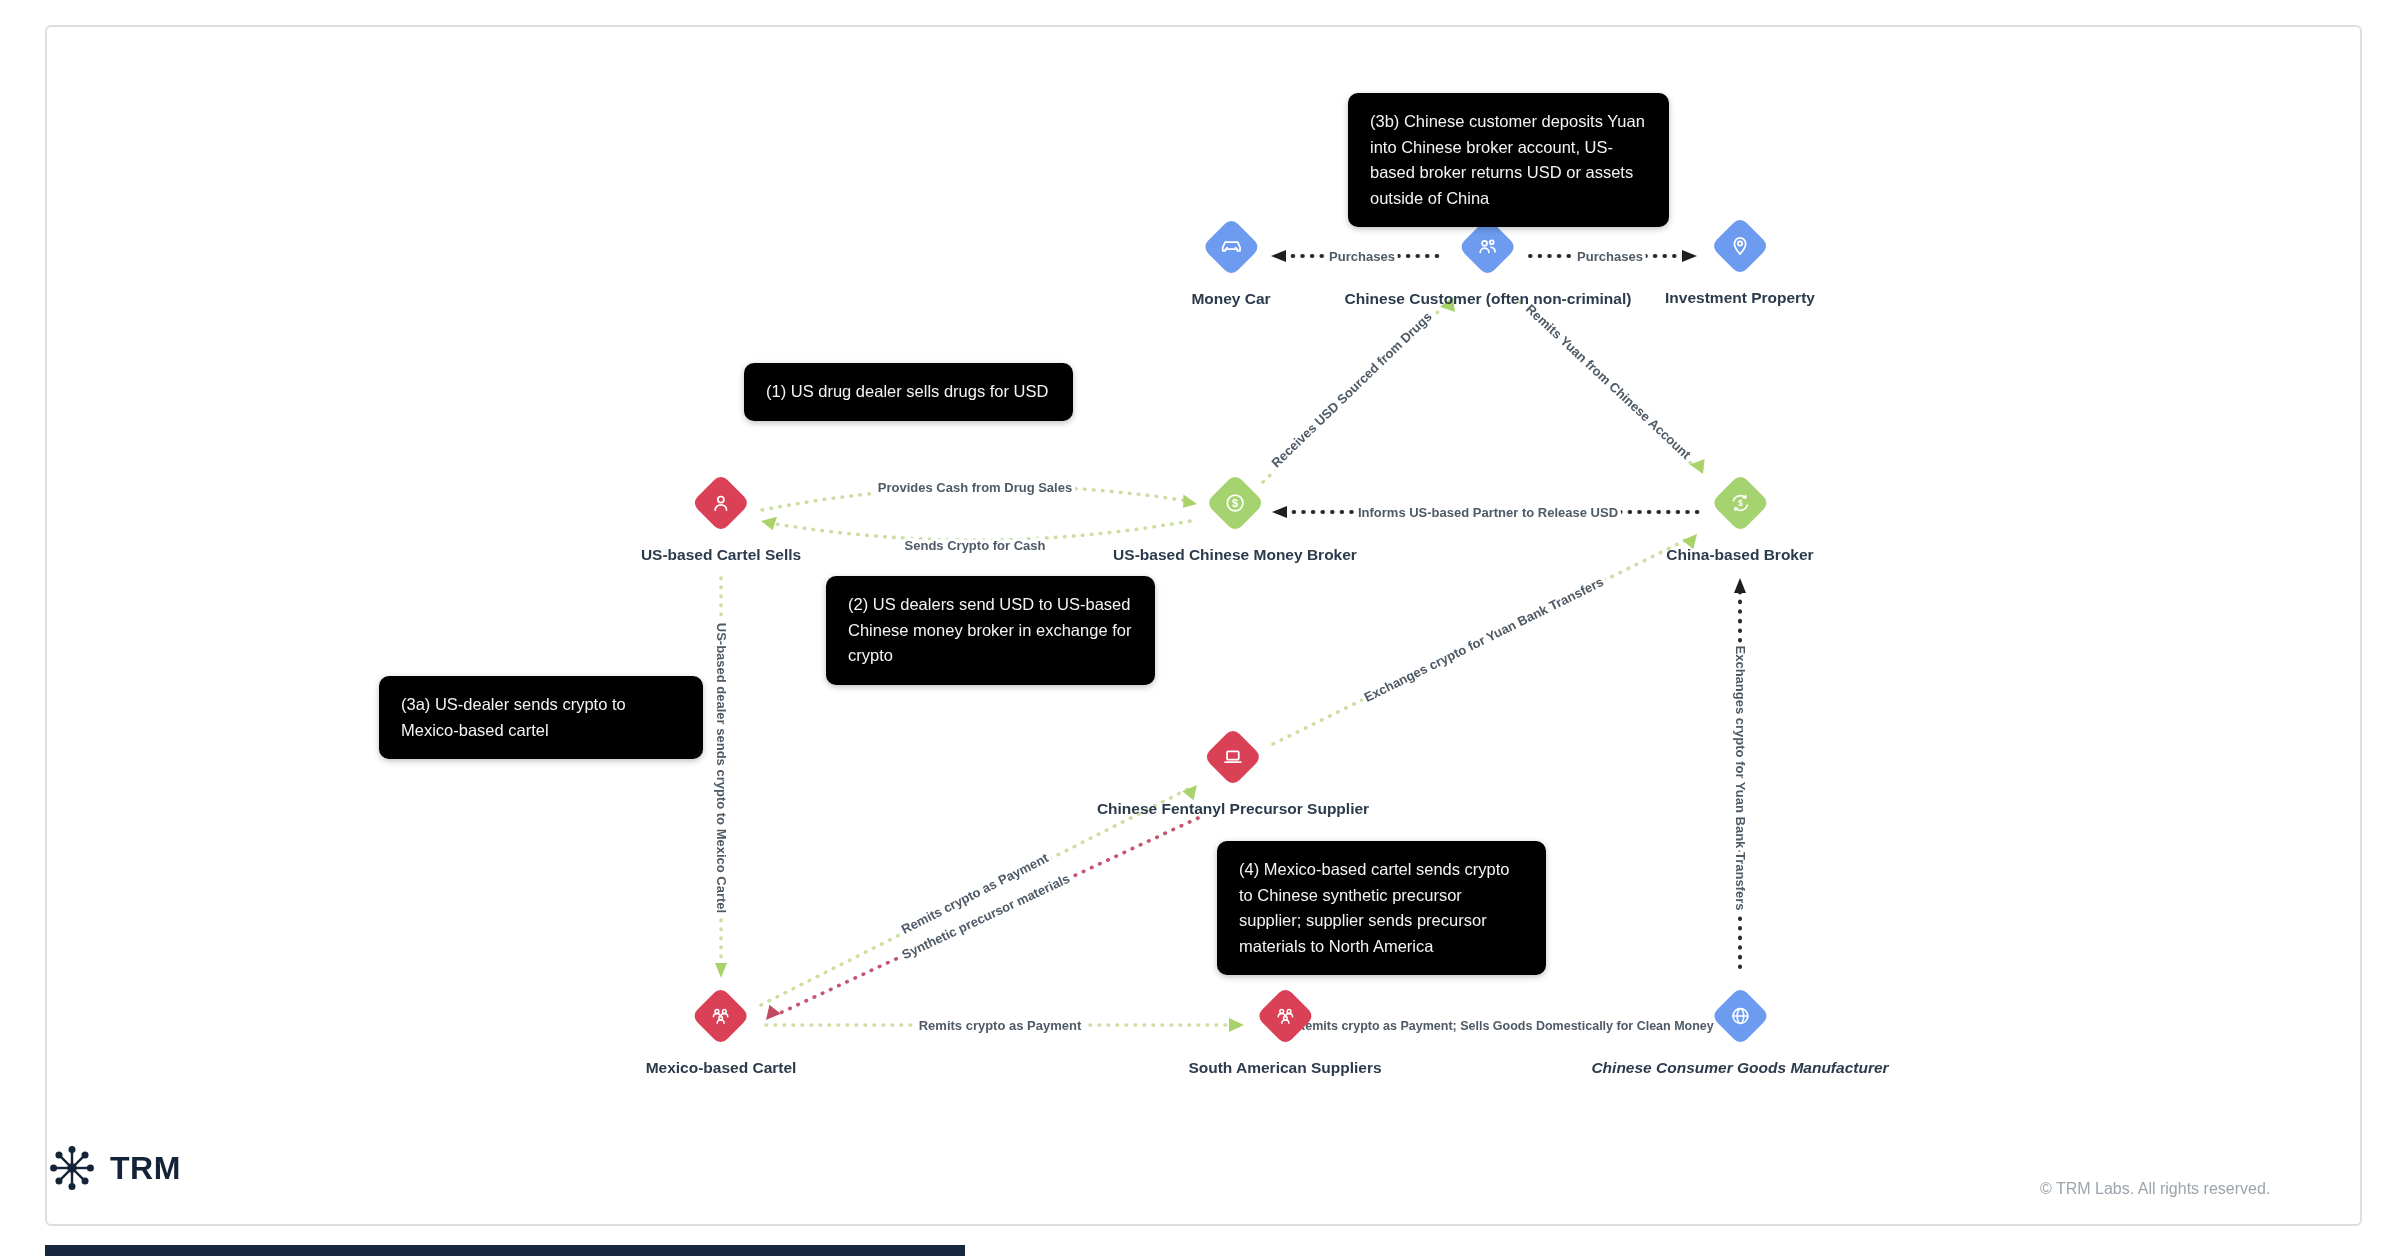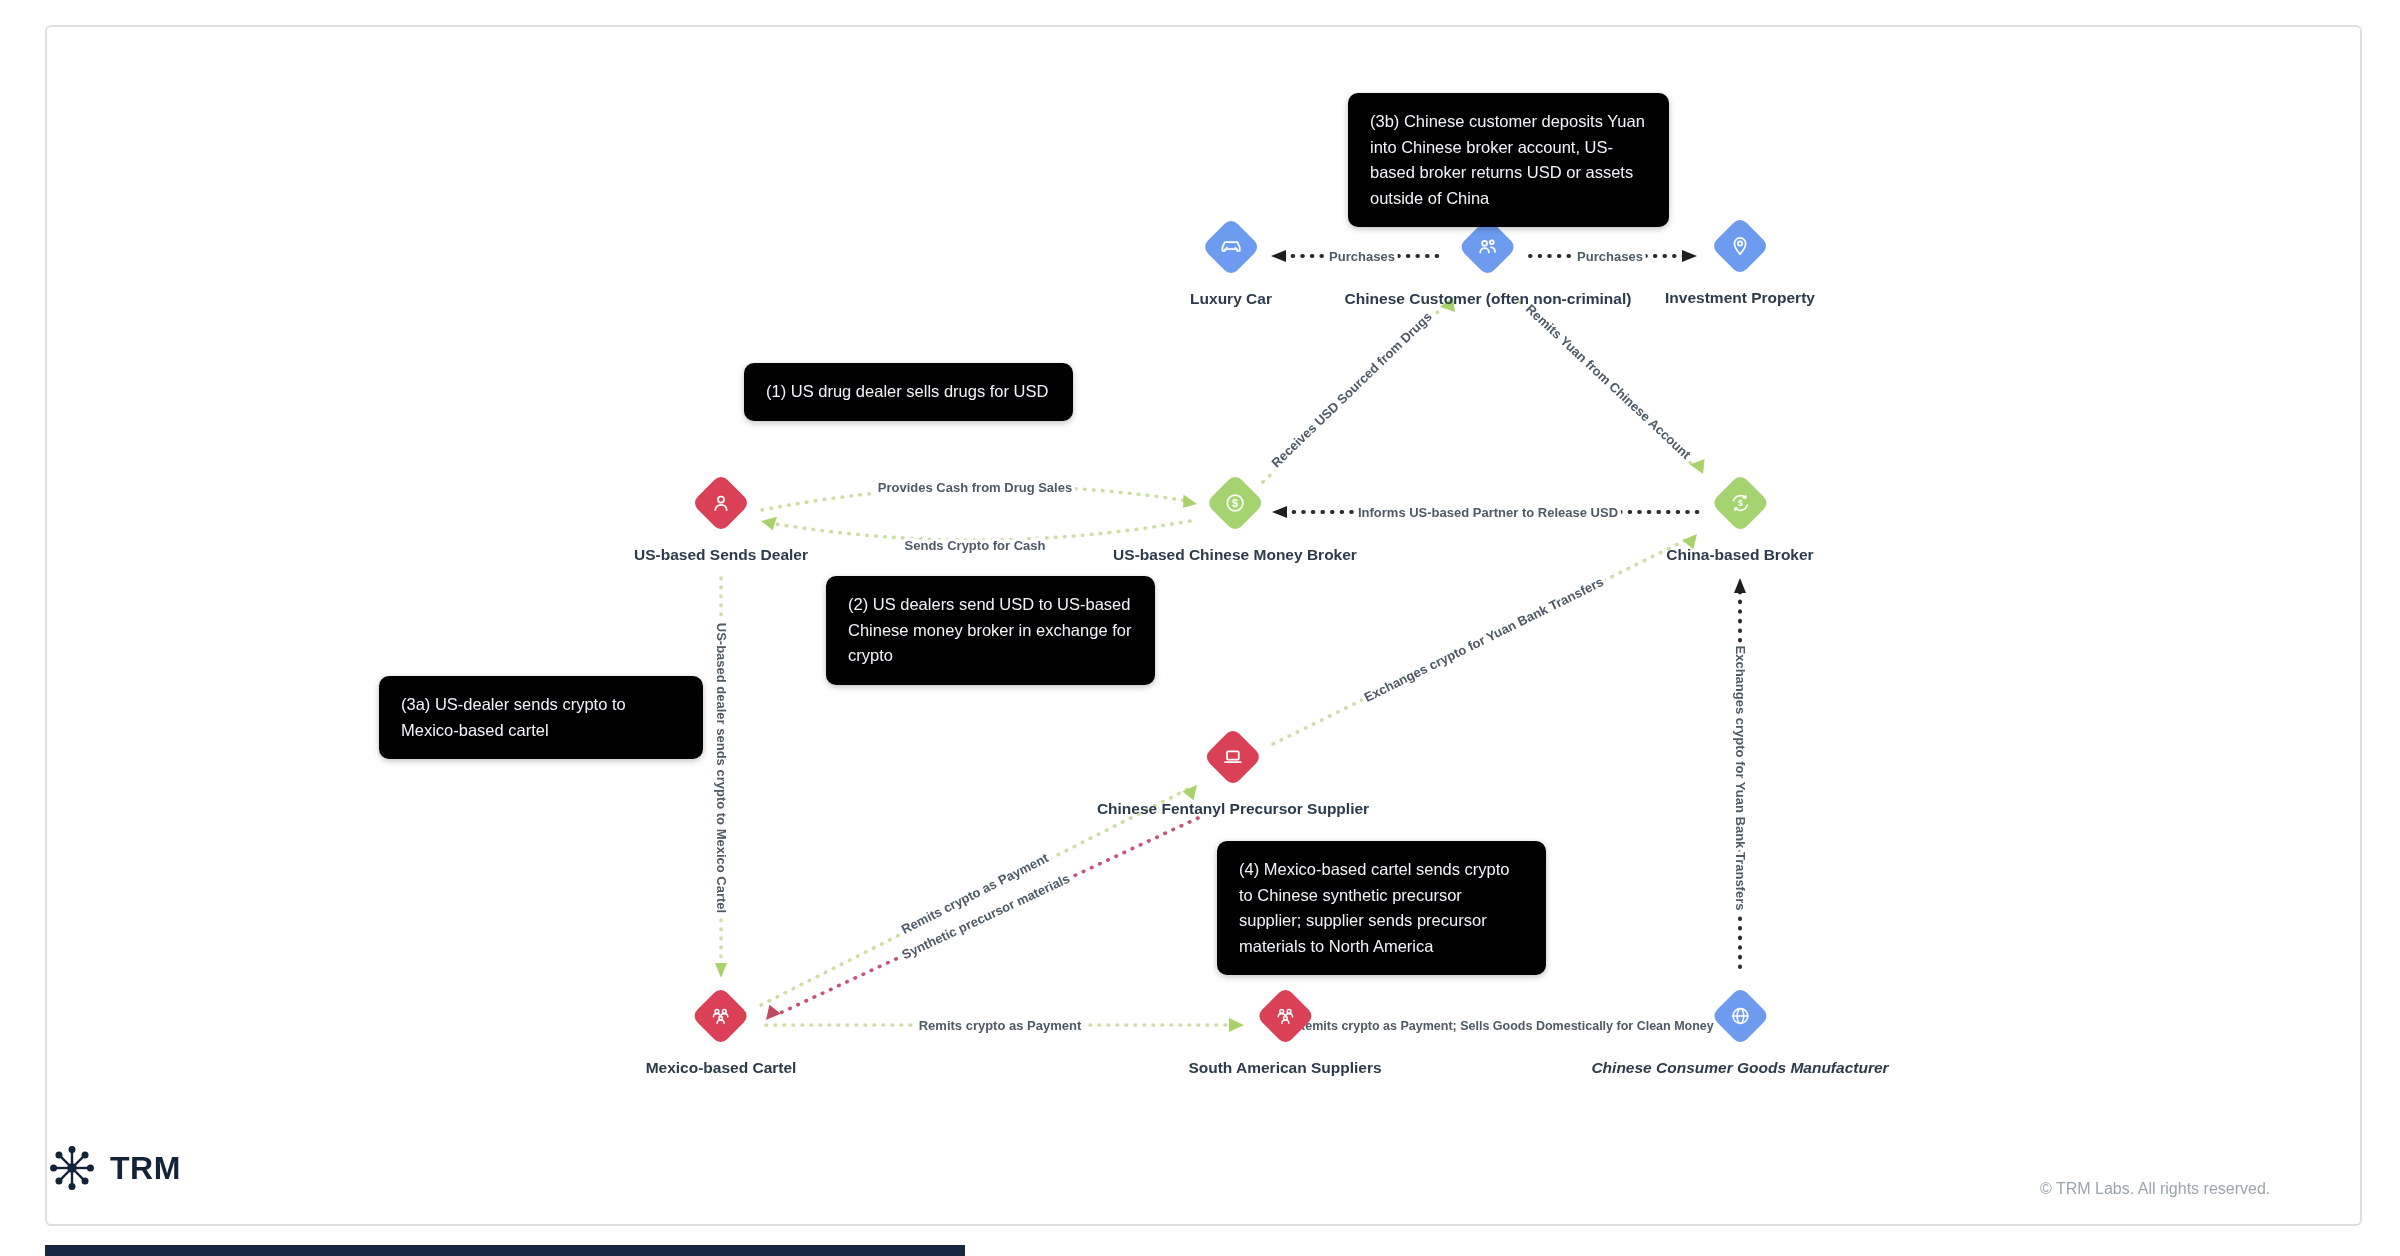--- a/index.html
+++ b/index.html
@@ -150,21 +150,21 @@
   </svg>
 
   <div class="node" style="left:1231px;top:217px;">
     <div class="diamond blue">
       <svg class="icon" width="26" height="26" viewBox="0 0 24 24" fill="none" stroke="#fff" stroke-width="1.6" stroke-linecap="round" stroke-linejoin="round">
         <path d="M4 15.5v-3.2L6.2 7.5h11.6L20 12.3v3.2h-2.5v-1.5H6.5v1.5H4z"></path>
         <circle cx="8" cy="12.7" r=".9" fill="#fff" stroke="none"></circle>
         <circle cx="16" cy="12.7" r=".9" fill="#fff" stroke="none"></circle>
       </svg>
     </div>
-    <div class="node-label">Luxury Car</div>
+    <div class="node-label">Money Car</div>
   </div>
 
   <div class="node" style="left:1488px;top:217px;">
     <div class="diamond blue">
       <svg class="icon" width="26" height="26" viewBox="0 0 24 24" fill="none" stroke="#fff" stroke-width="1.6" stroke-linecap="round" stroke-linejoin="round">
         <circle cx="9.2" cy="8.6" r="2.3"></circle>
         <path d="M5.2 17c0-2.3 1.8-4 4-4s4 1.7 4 4"></path>
         <circle cx="15.8" cy="7.6" r="1.8"></circle>
         <path d="M15.2 12.4c2.1.2 3.6 1.9 3.6 4"></path>
       </svg>
@@ -182,21 +182,21 @@
     <div class="node-label">Investment Property</div>
   </div>
 
   <div class="node" style="left:721px;top:473px;">
     <div class="diamond red">
       <svg class="icon" width="26" height="26" viewBox="0 0 24 24" fill="none" stroke="#fff" stroke-width="1.6" stroke-linecap="round" stroke-linejoin="round">
         <circle cx="12" cy="8.8" r="2.8"></circle>
         <path d="M6.8 18.5c0-2.9 2.3-4.8 5.2-4.8s5.2 1.9 5.2 4.8"></path>
       </svg>
     </div>
-    <div class="node-label">US-based Sends Dealer</div>
+    <div class="node-label">US-based Cartel Sells</div>
   </div>
 
   <div class="node" style="left:1235px;top:473px;">
     <div class="diamond green">
       <svg class="icon" width="26" height="26" viewBox="0 0 24 24" fill="none" stroke="#fff" stroke-width="1.6" stroke-linecap="round" stroke-linejoin="round">
         <circle cx="12" cy="12" r="7.2"></circle>
         <text x="12" y="15.6" text-anchor="middle" font-size="10" font-family="Liberation Sans, sans-serif" font-weight="700" fill="#fff" stroke="none">$</text>
       </svg>
     </div>
     <div class="node-label">US-based Chinese Money Broker</div>

